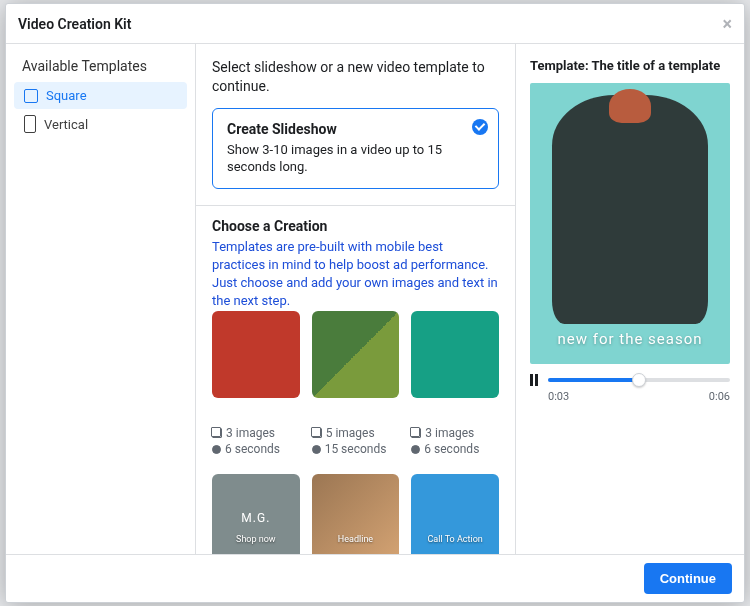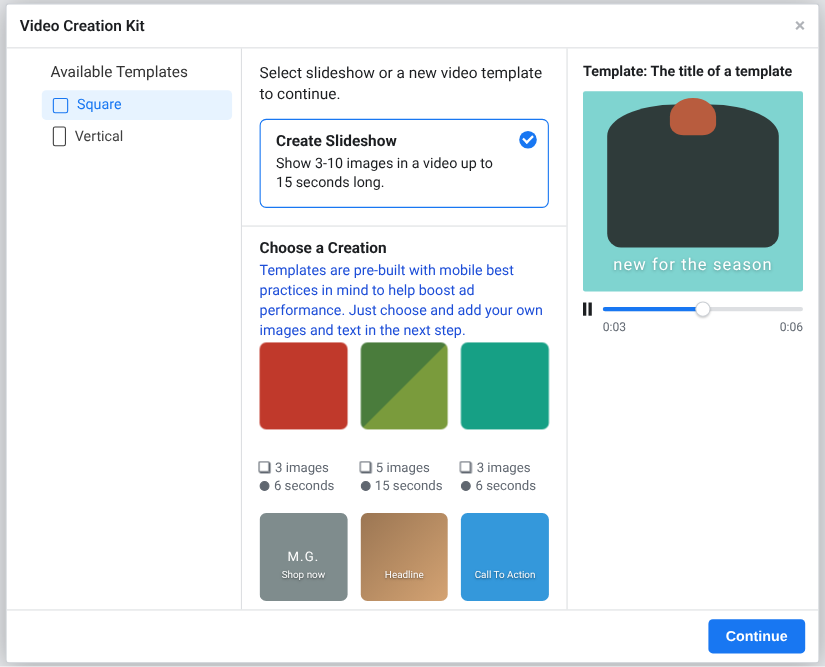--- a/index.html
+++ b/index.html
@@ -35,21 +35,20 @@
     margin-left: auto;
     color: #b0b3b8;
     font-size: 18px;
     line-height: 1;
     cursor: pointer;
   }
   .body {
     flex: 1;
     display: flex;
     min-height: 0;
-    padding-left: 24px;
   }
   
   .sidebar {
     width: 190px;
     border-right: 1px solid #dddfe2;
     padding: 10px 8px;
   }
   .sidebar h4 {
     font-size: 14px;
     font-weight: normal;
@@ -198,21 +197,21 @@
     width: 228px;
     padding: 14px 14px 0;
   }
   .preview h5 {
     font-size: 13px;
     font-weight: 700;
     color: #1c1e21;
     margin-bottom: 10px;
   }
   .pv-img {
-    width: 200px; height: 182px;
+    width: 200px; height: 281px;
     background:#7fd4d0;
     border-radius:2px;
     position:relative;
     display:flex;align-items:flex-end;justify-content:center;
     overflow:hidden;
   }
   .jacket {
     position:absolute; top:12px; left:22px; right:22px; bottom:40px;
     background:#2f3b3a;
     border-radius:40% 40% 8% 8% / 22% 22% 10% 10%;

